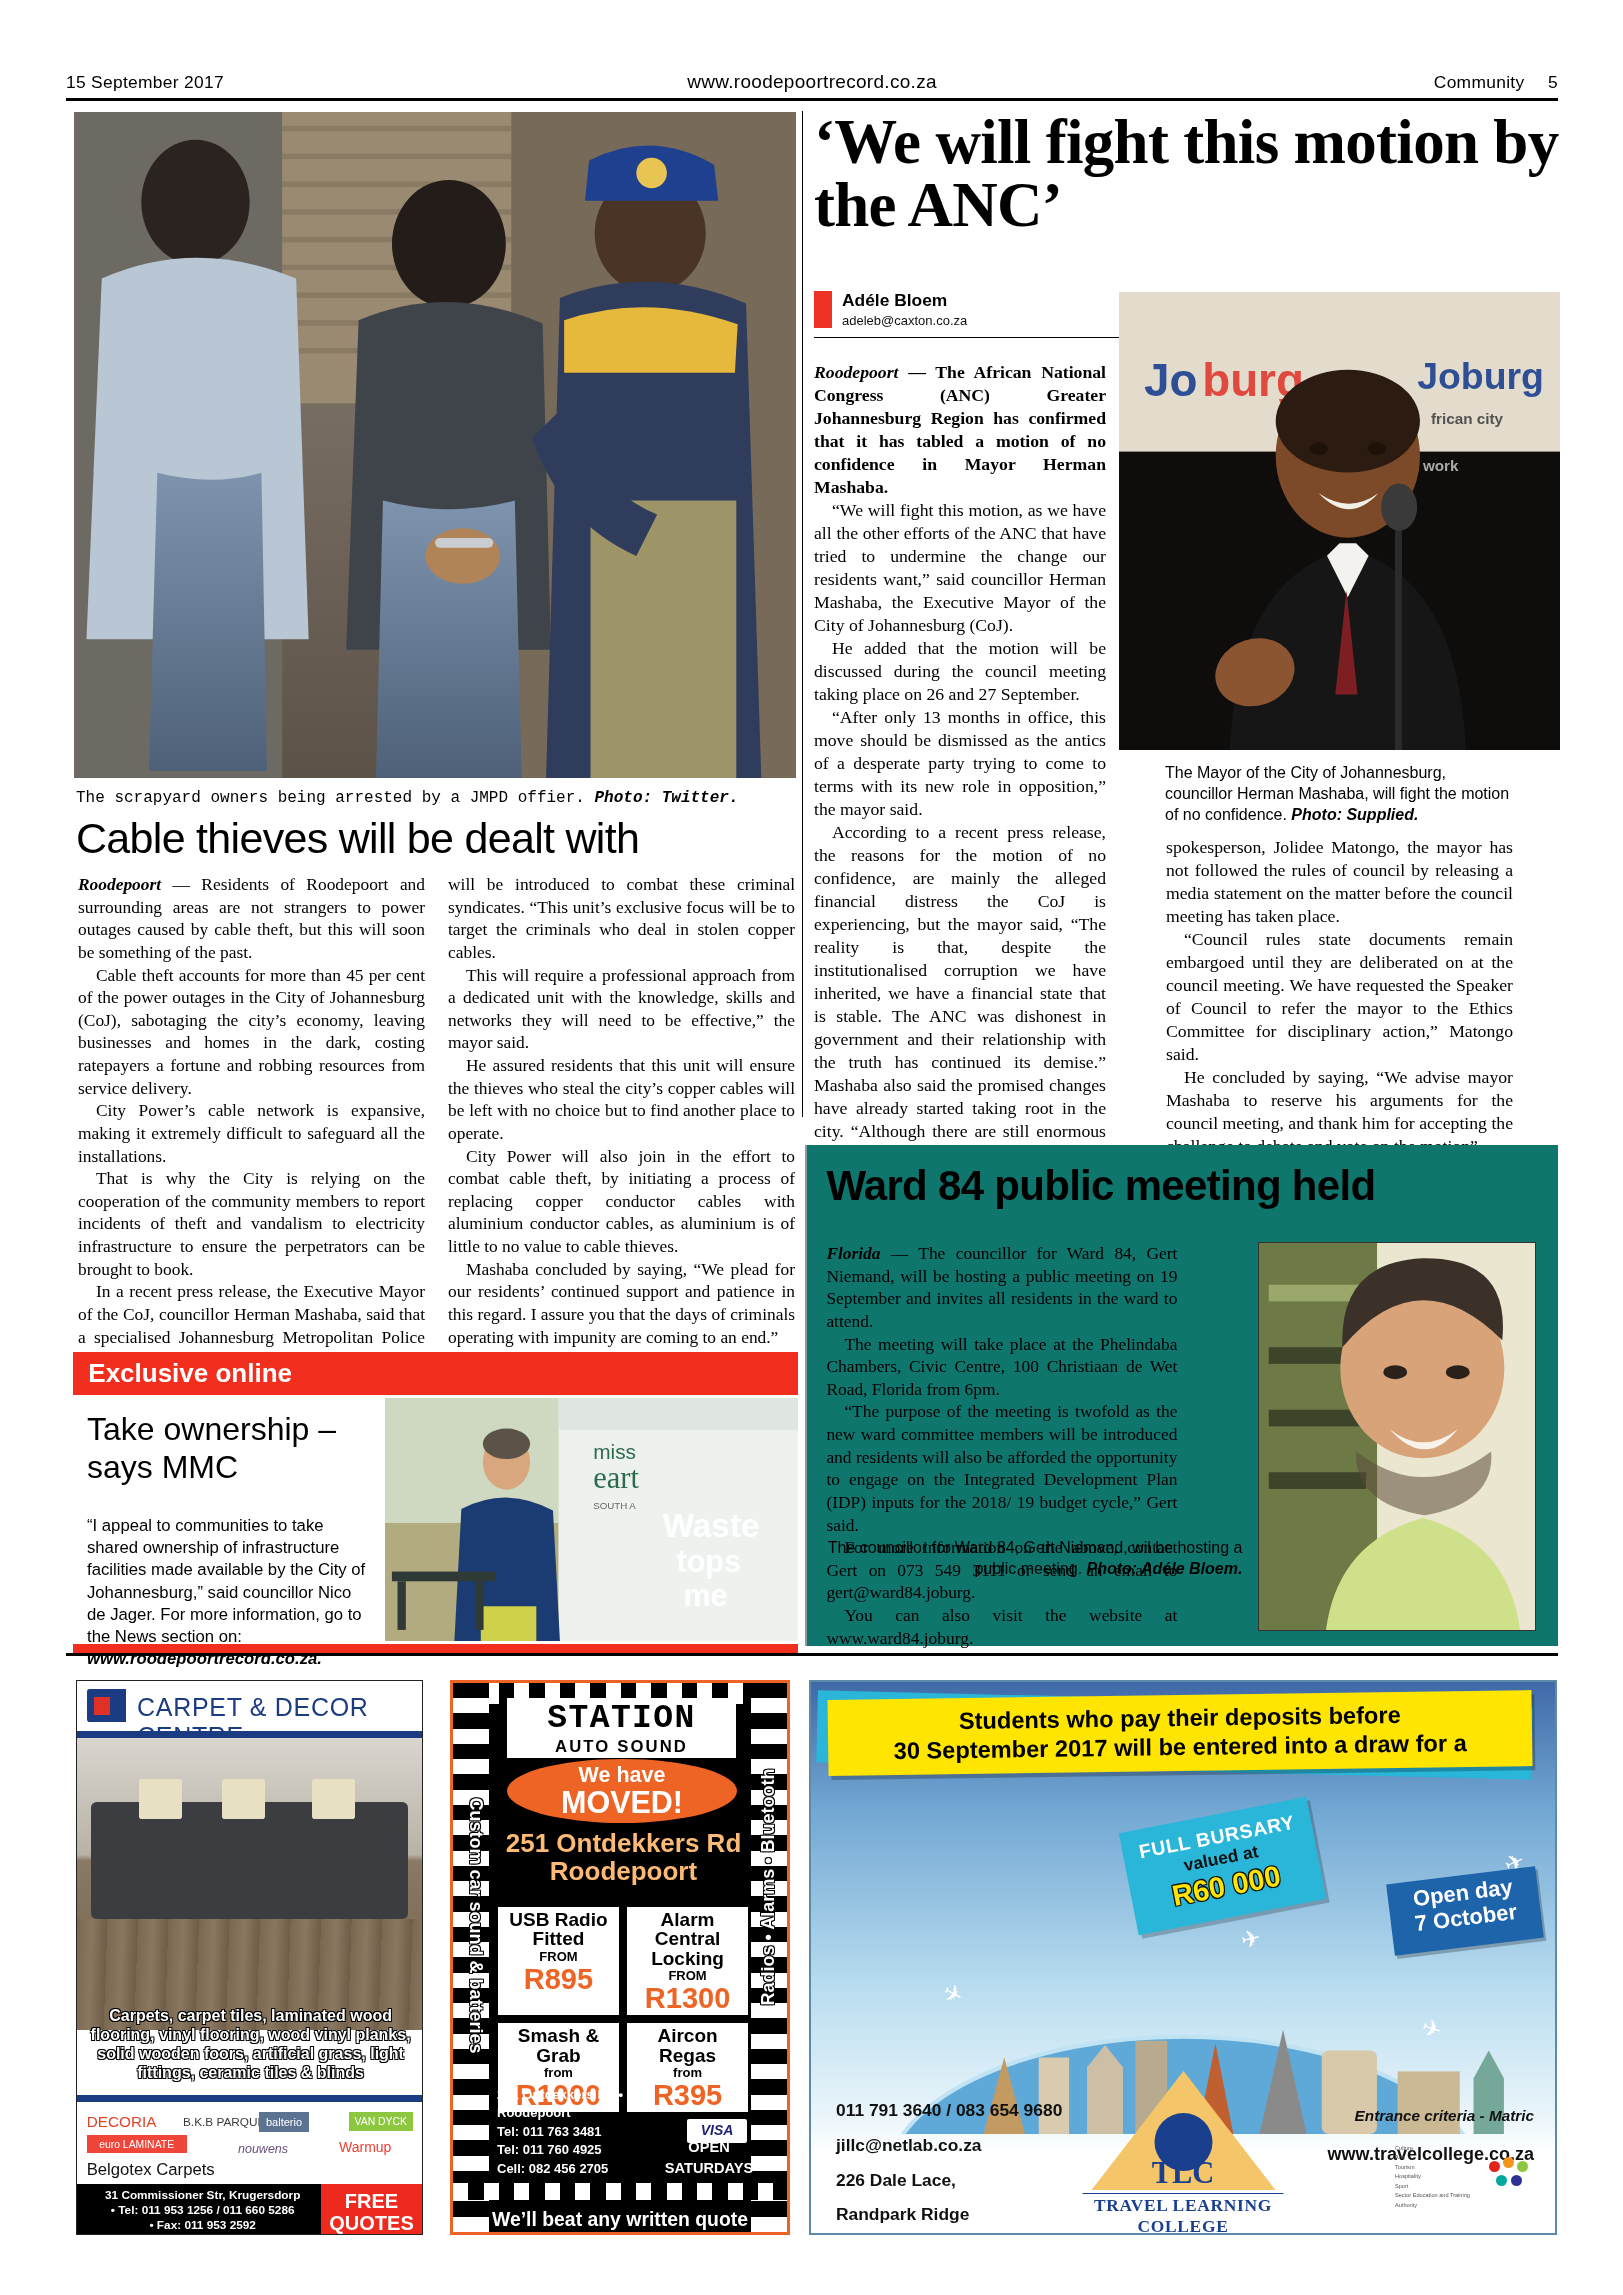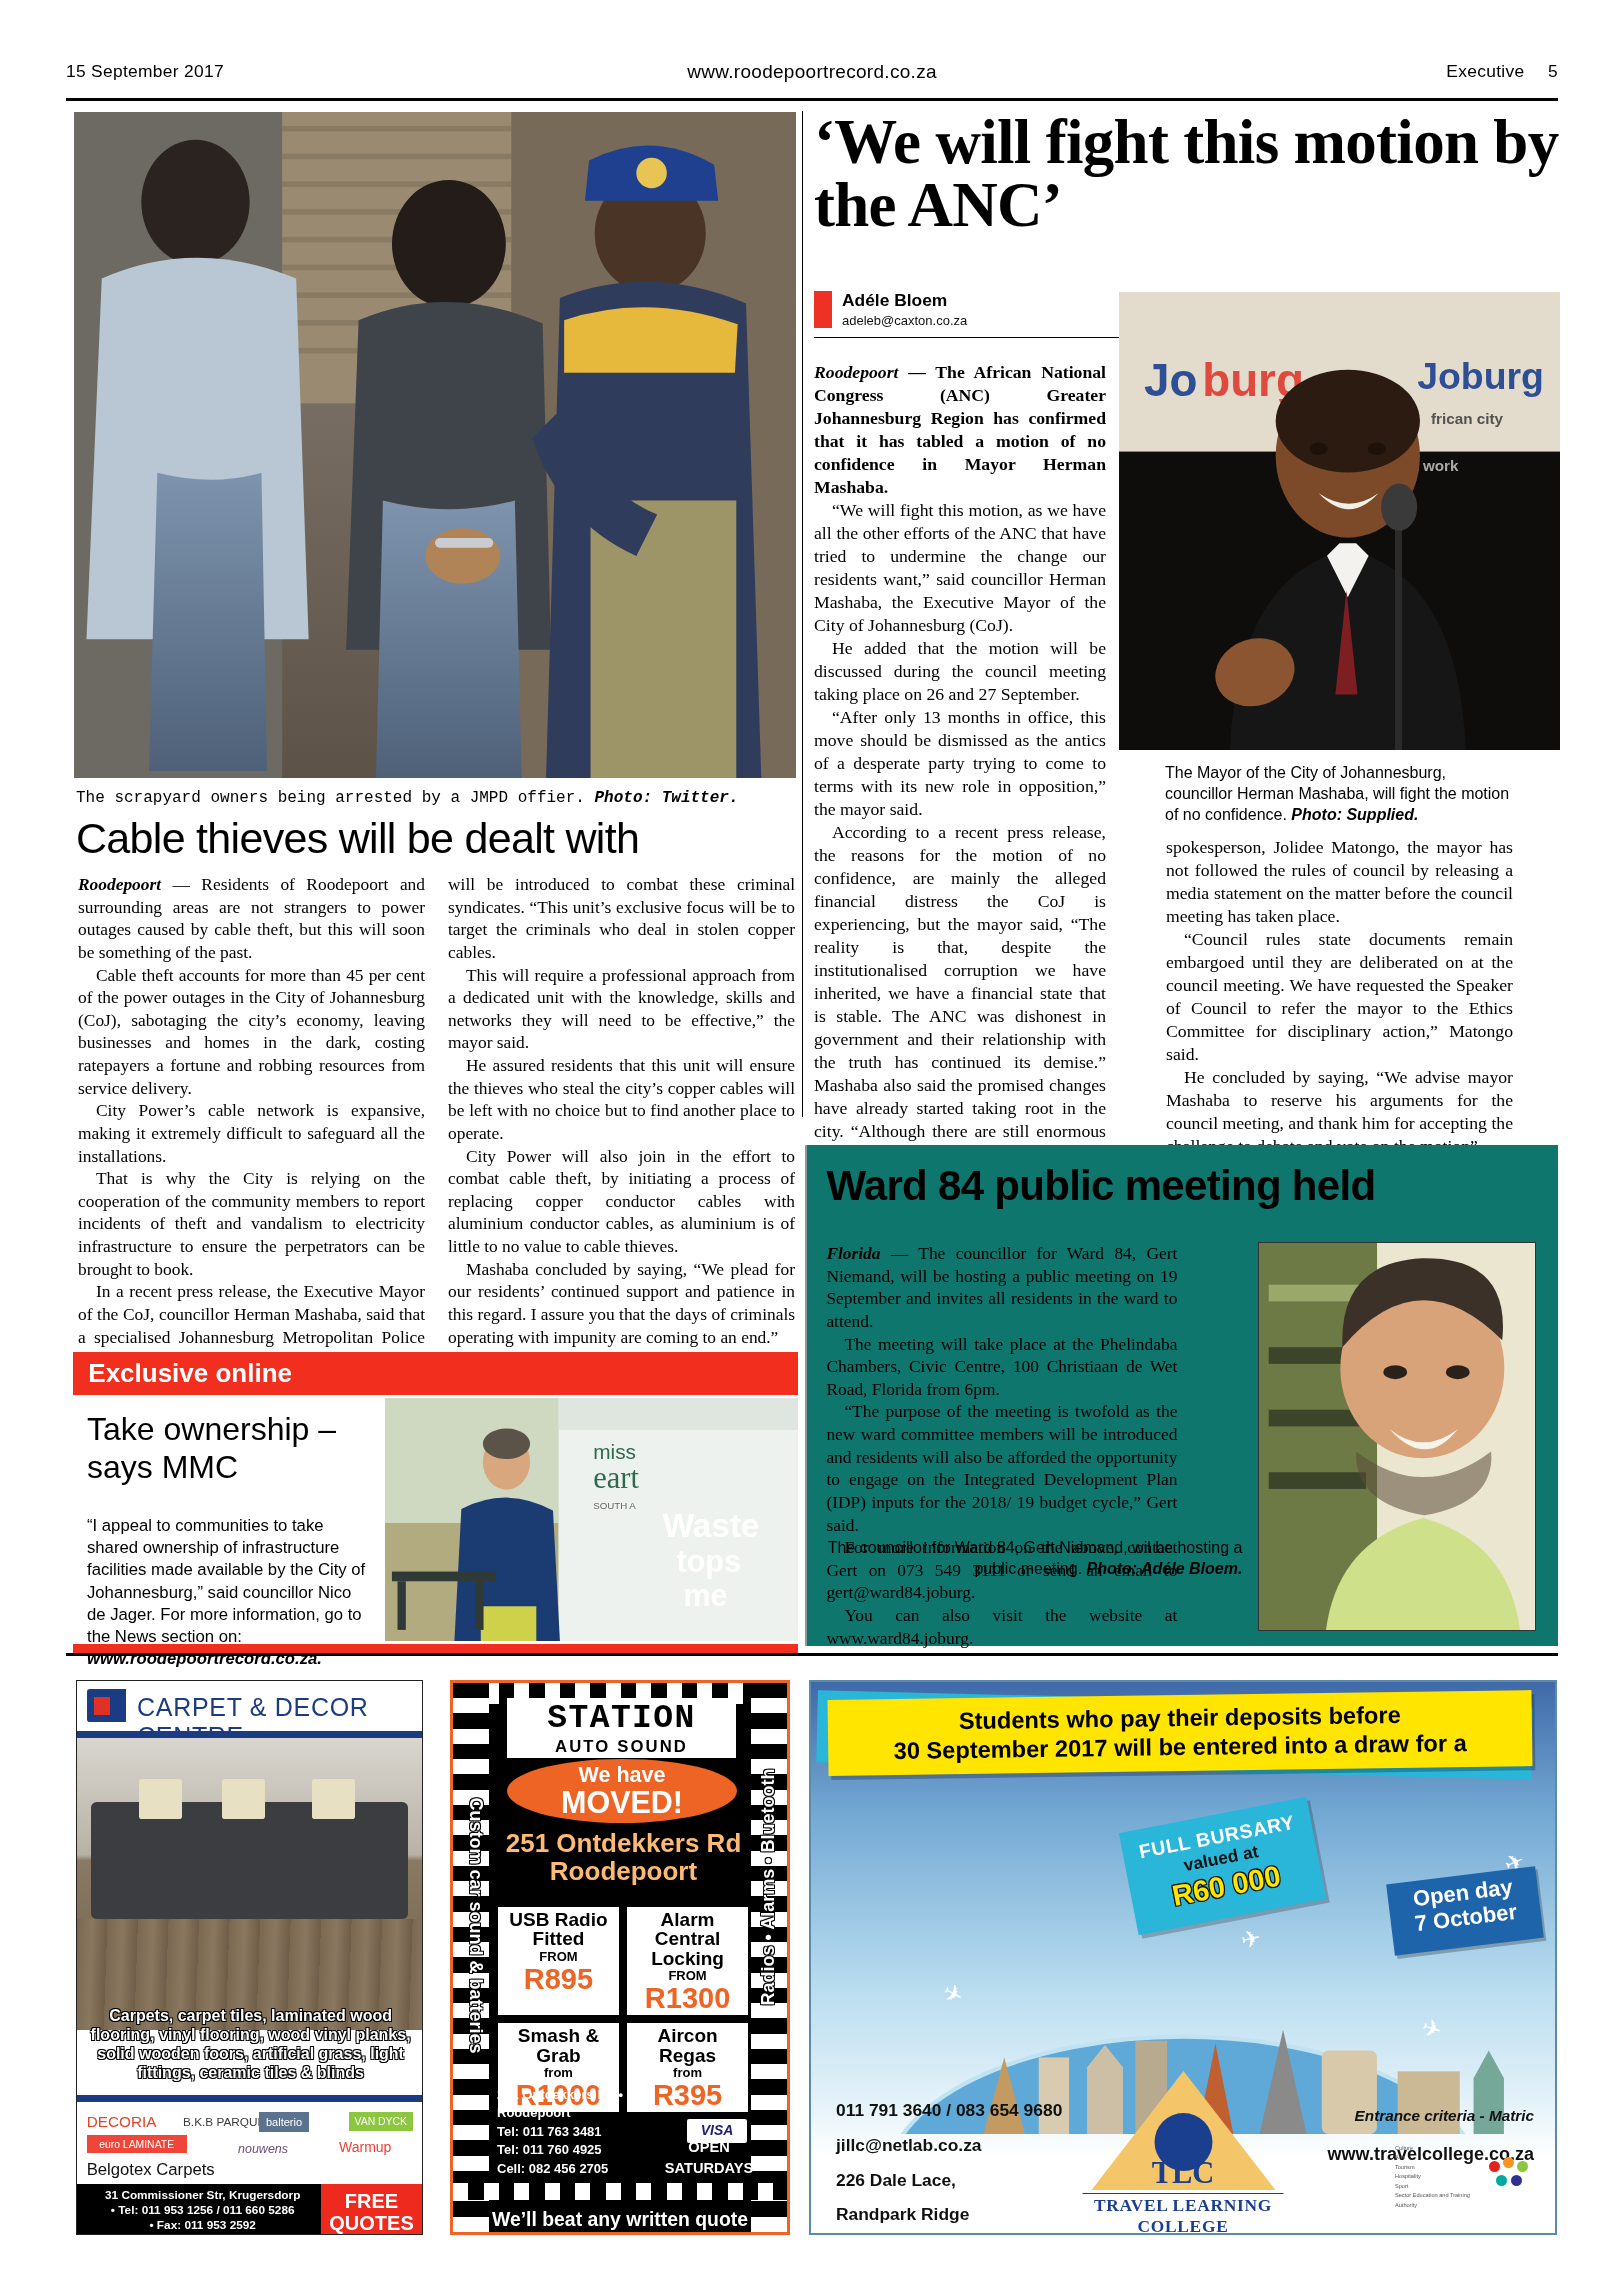--- a/index.html
+++ b/index.html
@@ -10,21 +10,21 @@
     font-family:"Liberation Serif", serif;
     color:#000;
     position:relative;
     overflow:hidden;
   }
   .page { position:absolute; inset:0; padding:0; }
 
   
   .masthead {
     position:absolute; left:66px; top:61px; width:1492px; height:32px;
-    display:flex; align-items:flex-start; justify-content:space-between;
+    display:flex; align-items:flex-end; justify-content:space-between;
     font-family:"Liberation Sans", sans-serif;
     font-size:17.4px; letter-spacing:0.3px;
   }
   .masthead .site { position:absolute; left:50%; transform:translateX(-50%); font-size:19px; }
   .masthead .secwrap { display:flex; gap:23.6px; align-items:flex-end; }
   .rule-top {
     position:absolute; left:66px; top:98px; width:1492px; height:2.8px; background:#000;
   }
 
   
@@ -376,21 +376,21 @@
 </style>
 </head>
 <body>
 
 <div class="page">
 
   <div class="masthead">
     <span>15 September 2017</span>
     <span class="site">www.roodepoortrecord.co.za</span>
     <span class="secwrap">
-      <span>Executive</span>
+      <span>Community</span>
       <span>5</span>
     </span>
   </div>
   <div class="rule-top"></div>
 
   <div class="photo-arrest">
     <svg width="722" height="666" viewBox="0 0 1040 960" preserveAspectRatio="none">
       <defs>
         <linearGradient id="wallg" x1="0" y1="0" x2="0" y2="1">
           <stop offset="0" stop-color="#8b8277"></stop>

